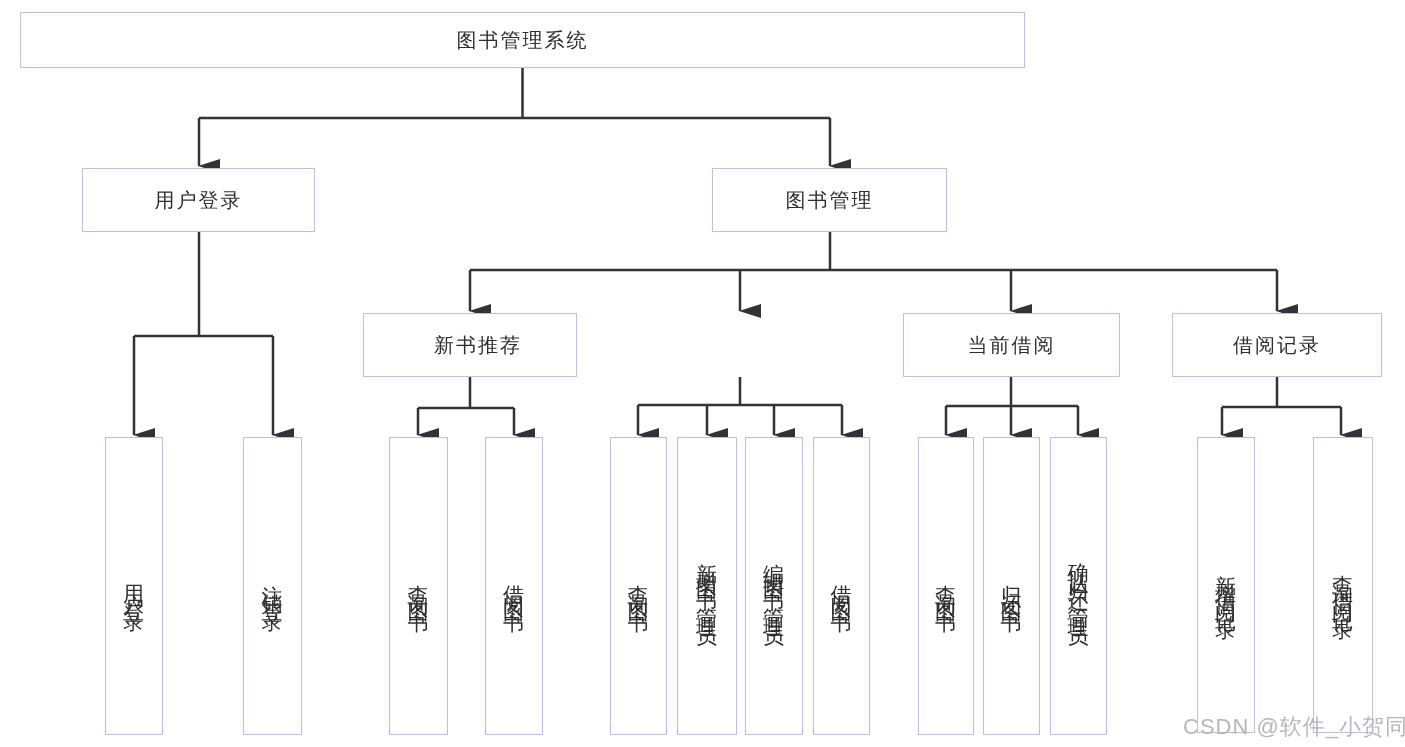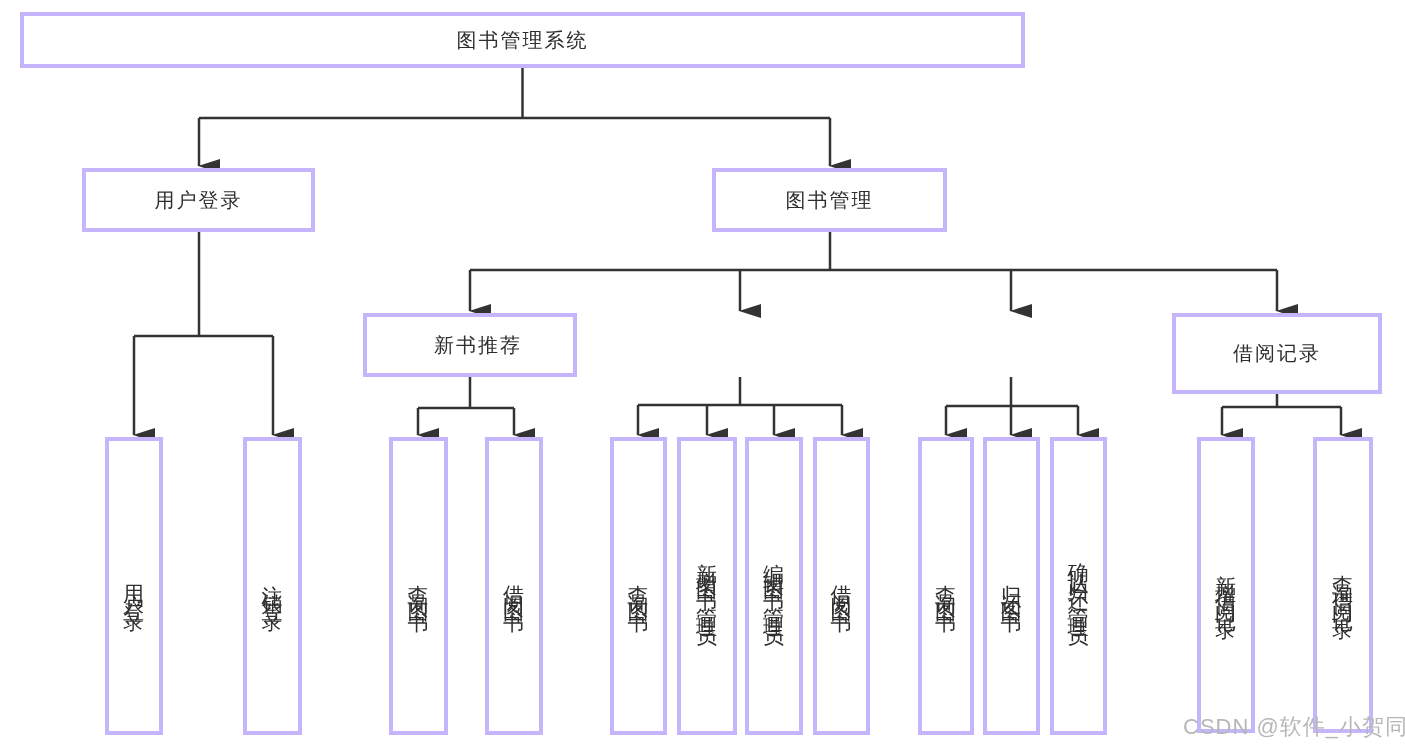--- a/index.html
+++ b/index.html
@@ -2,21 +2,21 @@
 <html><head>
 <meta charset="utf-8">
 <style>
   html,body{margin:0;padding:0;background:#fff;}
   .canvas{
     position:relative;width:1405px;height:747px;background:#fff;overflow:hidden;
     font-family:"Liberation Sans","DejaVu Sans",sans-serif;color:#2e2e2e;
   }
   .wires{position:absolute;left:0;top:0;width:1405px;height:747px;}
   .box{
-    position:absolute;background:#fff;border:4px solid #c4b5fd;box-sizing:border-box;
+    position:absolute;background:#fff;border:1px solid #c4b5fd;box-sizing:border-box;
     display:flex;align-items:center;justify-content:center;text-align:center;
   }
   .h-label{font-size:20px;letter-spacing:2px;white-space:nowrap;}
   .leaf .v-label{
     writing-mode:vertical-rl;text-orientation:mixed;
     font-size:21px;letter-spacing:9px;line-height:1;
   }
   .watermark{
     position:absolute;left:1183px;top:712px;font-size:22px;letter-spacing:1px;
     color:#b7b7b7;white-space:nowrap;
@@ -84,21 +84,24 @@
   <div class="box" style="left:82px;top:168px;width:233px;height:64px;">
     <span class="h-label">用户登录</span>
   </div>
   <div class="box" style="left:712px;top:168px;width:235px;height:64px;font-family:Liberation Mono, monospace;">
     <span class="h-label">图书管理</span>
   </div>
 
   <div class="box" style="left:363px;top:313px;width:214px;height:64px;padding-left:16px;">
     <span class="h-label">新书推荐</span>
   </div>
-  <div class="box" style="left:1172px;top:313px;width:210px;height:81px;">
+  <div class="box" style="left:903px;top:313px;width:217px;height:64px;">
+    <span class="h-label">当前借阅</span>
+  </div>
+  <div class="box" style="left:1172px;top:313px;width:210px;height:64px;">
     <span class="h-label">借阅记录</span>
   </div>
 
   <div class="box leaf" style="left:105px;top:437px;width:58px;height:298px;">
     <span class="v-label">用户登录</span>
   </div>
   <div class="box leaf" style="left:243px;top:437px;width:59px;height:298px;">
     <span class="v-label">注销登录</span>
   </div>
   <div class="box leaf" style="left:389px;top:437px;width:59px;height:298px;">

